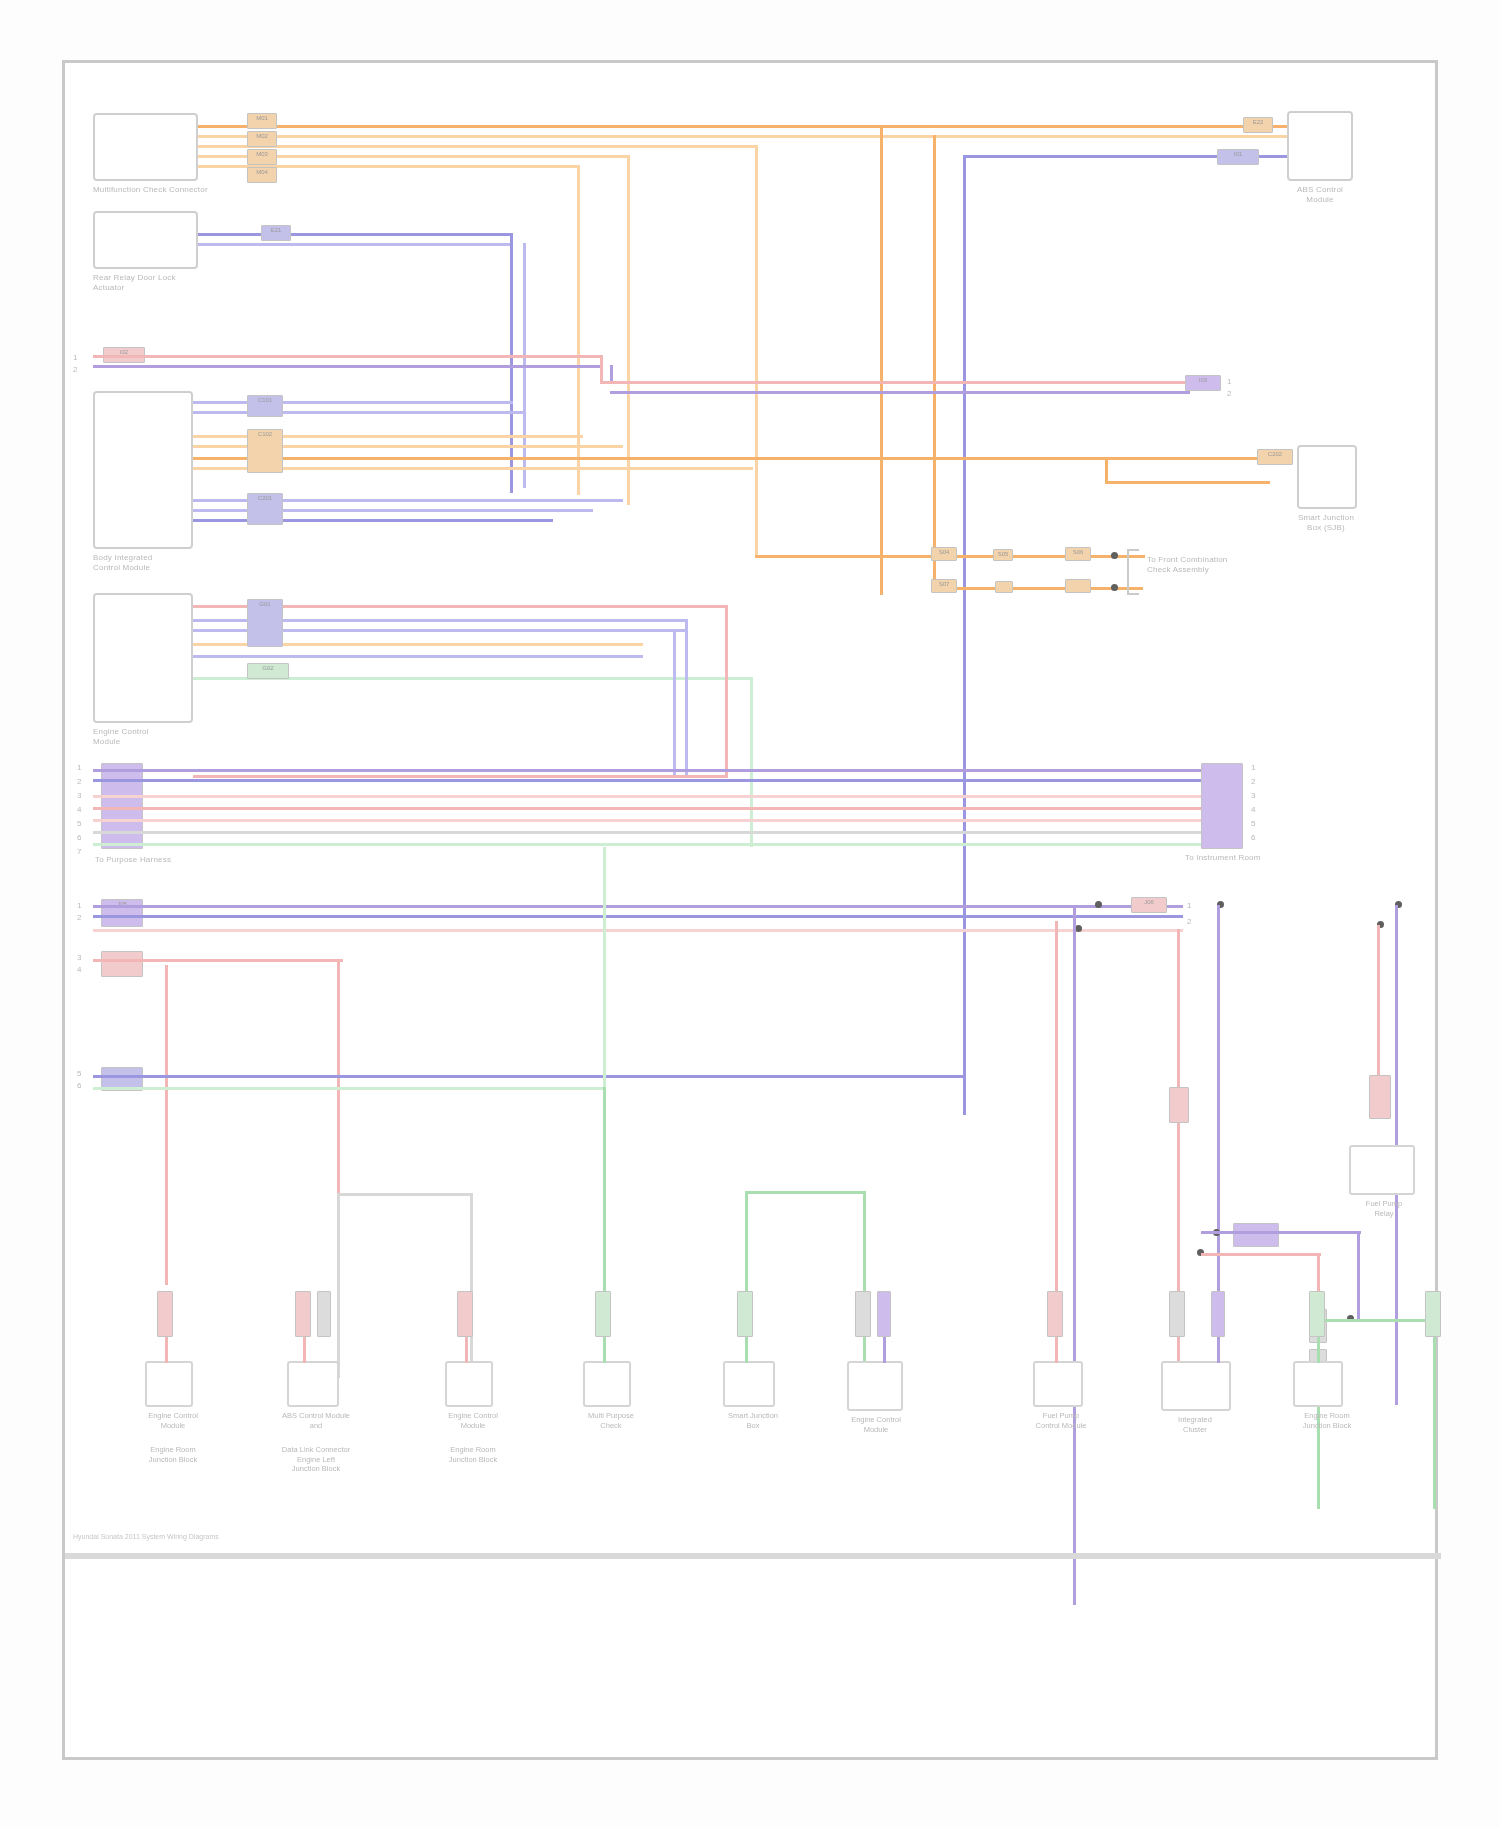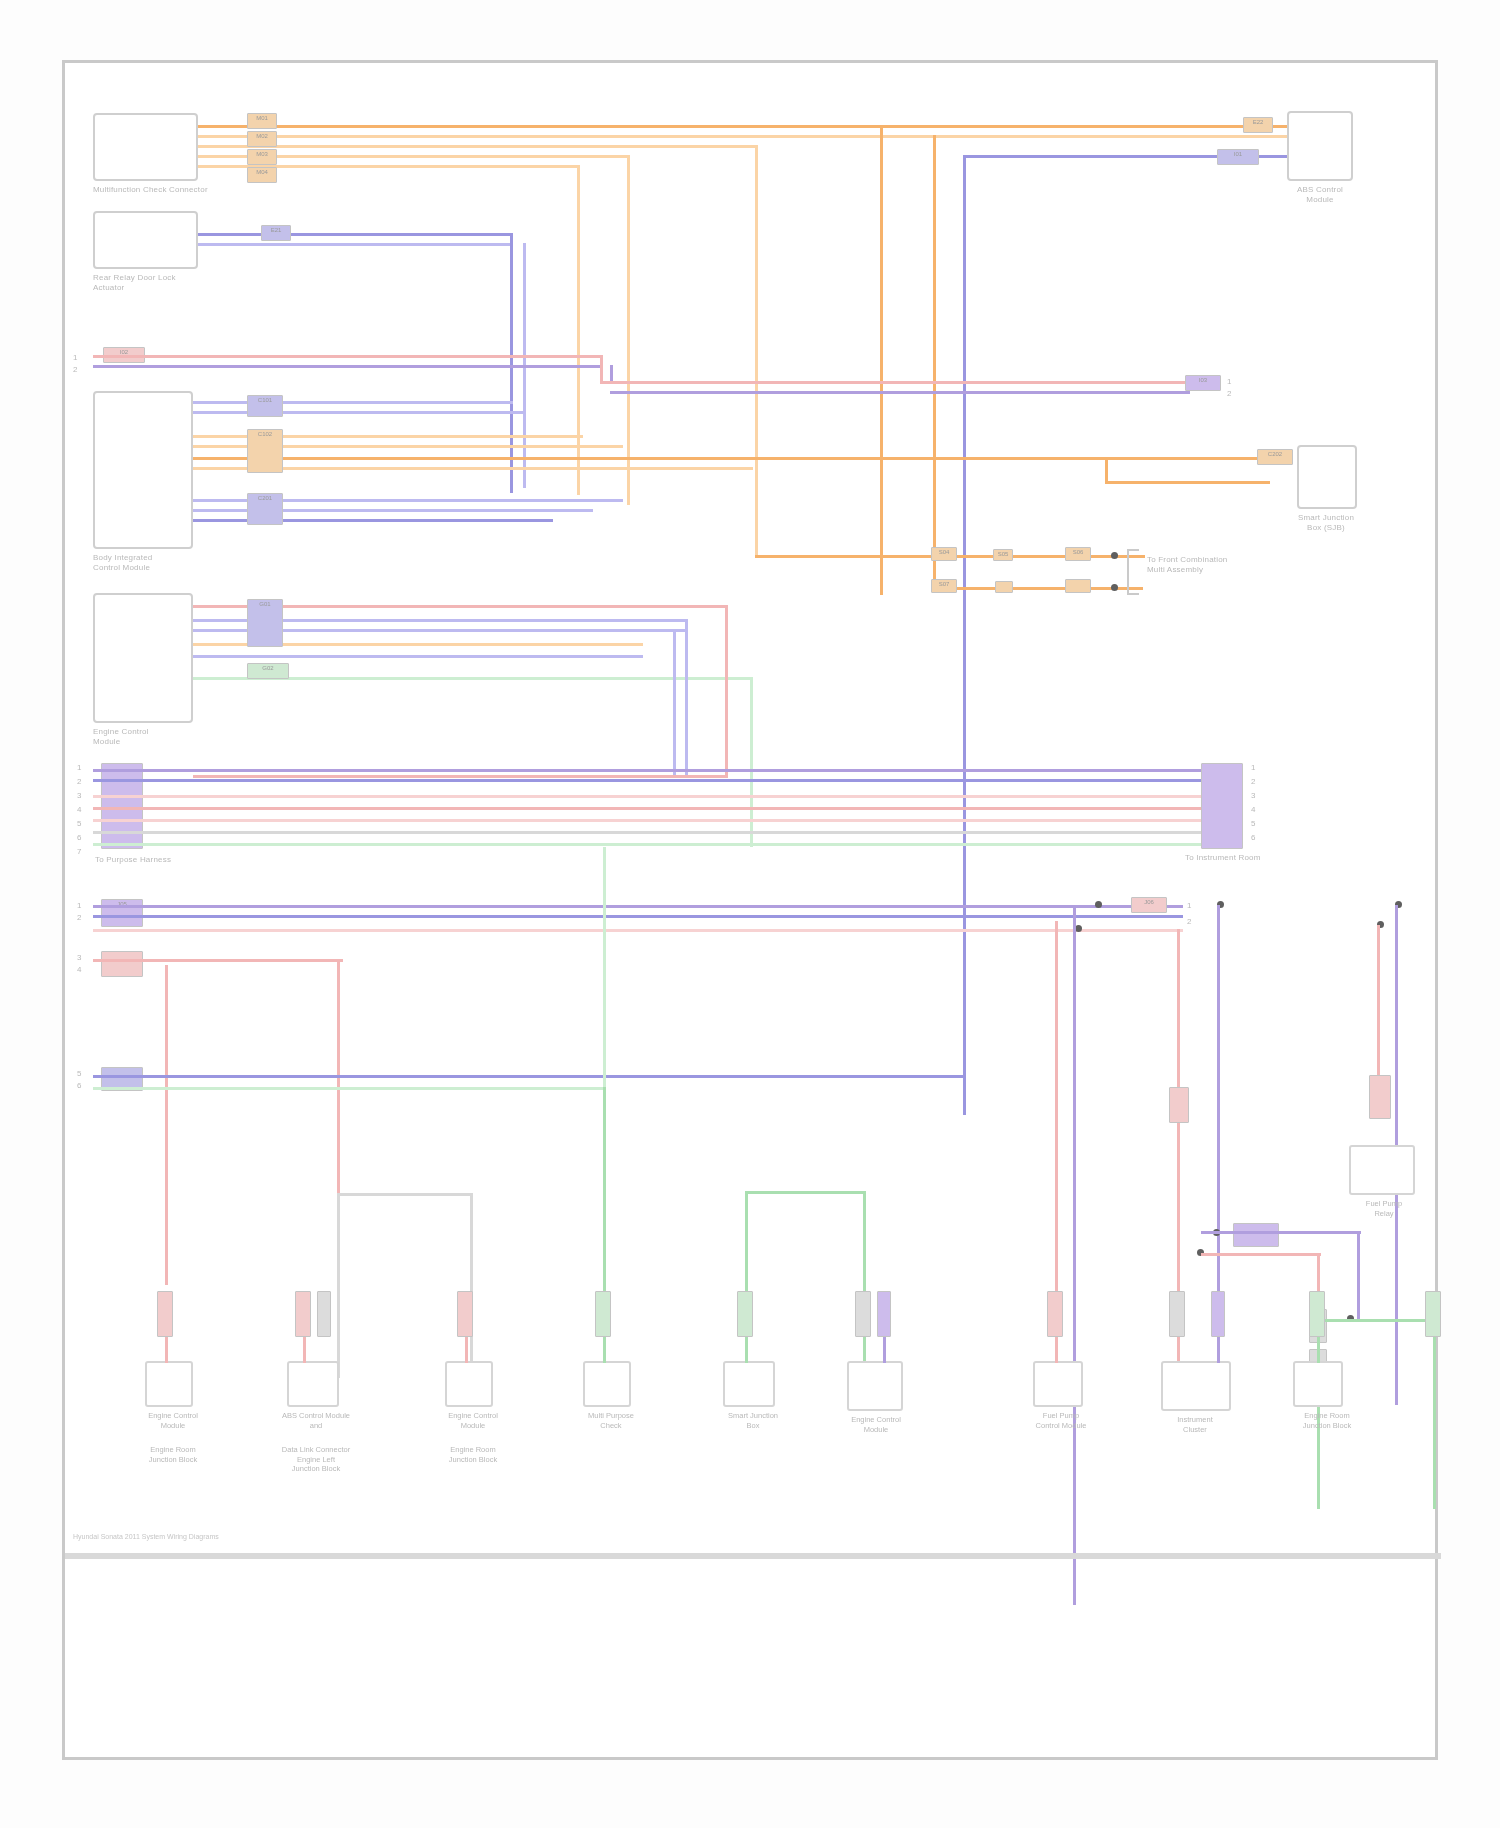--- a/index.html
+++ b/index.html
@@ -164,21 +164,21 @@
       </div>
     <div class="cn or" style="left:866px;top:516px;width:26px;height:14px;">
       <div class="ctext">S07</div>
       </div>
     <div class="cn or" style="left:930px;top:518px;width:18px;height:12px;"></div>
     <div class="cn or" style="left:1000px;top:516px;width:26px;height:14px;"></div>
     <div class="dot" style="left:1046px;top:489px;"></div>
     <div class="dot" style="left:1046px;top:521px;"></div>
     <div class="brk" style="left:1062px;top:486px;width:12px;height:46px;"></div>
     <div class="lbl" style="left:1082px;top:492px;width:120px;">To Front Combination
-Multi Assembly</div>
+Check Assembly</div>
 
     <div class="mod" style="left:28px;top:530px;width:100px;height:130px;"></div>
     <div class="lbl" style="left:28px;top:664px;width:150px;">Engine Control
 Module</div>
 
     <div class="w h pk" style="left:128px;top:542px;width:535px;"></div>
     <div class="w h bl2" style="left:128px;top:556px;width:495px;"></div>
     <div class="w h bl2" style="left:128px;top:566px;width:495px;"></div>
     <div class="w h or2" style="left:128px;top:580px;width:450px;"></div>
     <div class="w h bl2" style="left:128px;top:592px;width:450px;"></div>
@@ -336,21 +336,21 @@
     <div class="stxt" style="left:748px;top:1386px;width:126px;"></div>
 
     <div class="cn pk" style="left:982px;top:1228px;width:16px;height:46px;"></div>
     <div class="sbox" style="left:968px;top:1298px;width:50px;height:46px;"></div>
     <div class="stxt" style="left:936px;top:1348px;width:120px;">Fuel Pump
 Control Module</div>
 
     <div class="cn gy" style="left:1104px;top:1228px;width:16px;height:46px;"></div>
     <div class="cn vi" style="left:1146px;top:1228px;width:14px;height:46px;"></div>
     <div class="sbox" style="left:1096px;top:1298px;width:70px;height:50px;"></div>
-    <div class="stxt" style="left:1060px;top:1352px;width:140px;">Instrument
+    <div class="stxt" style="left:1060px;top:1352px;width:140px;">Integrated
 Cluster</div>
     <div class="stxt" style="left:1060px;top:1386px;width:140px;"></div>
 
     <div class="cn gn" style="left:1244px;top:1228px;width:16px;height:46px;"></div>
     <div class="cn gn" style="left:1360px;top:1228px;width:16px;height:46px;"></div>
     <div class="sbox" style="left:1228px;top:1298px;width:50px;height:46px;"></div>
     <div class="stxt" style="left:1202px;top:1348px;width:120px;">Engine Room
 Junction Block</div>
 
     <div class="w v pk" style="left:100px;top:1274px;height:26px;"></div>

